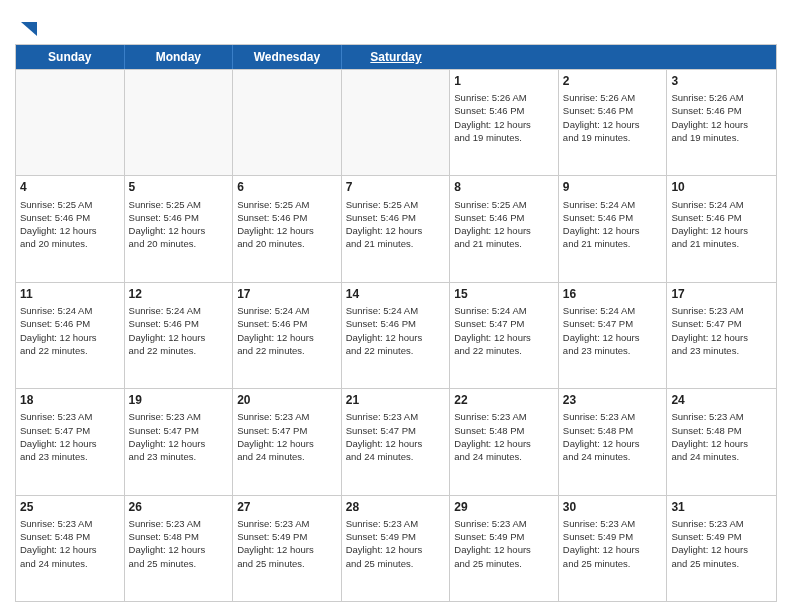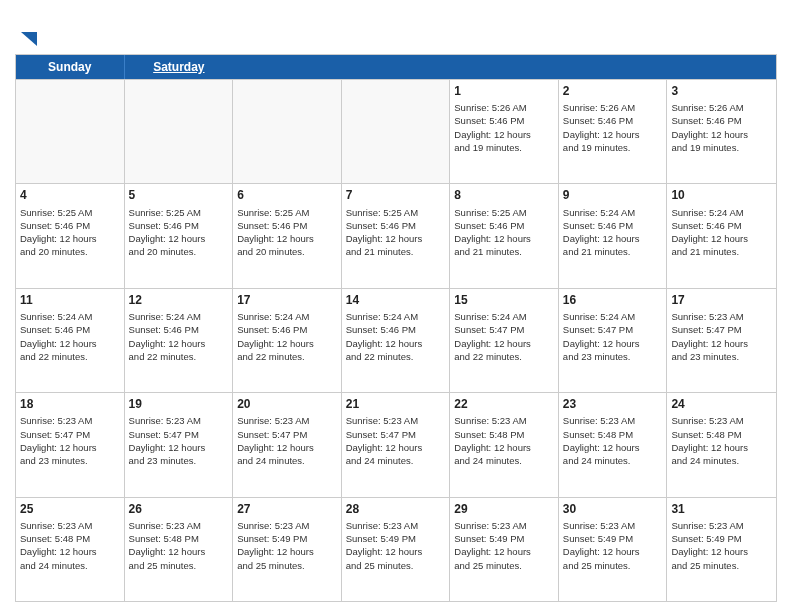--- a/index.html
+++ b/index.html
@@ -6,21 +6,21 @@
     body {
       font-family: Arial, sans-serif;
       background: #fff;
       width: 792px;
       height: 612px;
       overflow: hidden;
     }
     .page {
       width: 792px;
       height: 612px;
-      padding: 28px 15px 10px 15px;
+      padding: 18px 15px 10px 15px;
       display: flex;
       flex-direction: column;
     }
     .header {
       display: flex;
       justify-content: space-between;
       align-items: flex-start;
       margin-bottom: 6px;
     }
     .logo {
@@ -124,20 +124,22 @@
     </div>
     <div class="title-block">
       <div class="month-title"></div>
       <div class="location"></div>
     </div>
   </div>
 
   <div class="calendar">
     <div class="cal-header">
     <div class="cal-header-cell">Sunday</div>
+        <div class="cal-header-cell">Monday</div>
+        <div class="cal-header-cell">Wednesday</div>
         <div class="cal-header-cell">Saturday</div>
       </div>
     <div class="cal-body">
     <div class="cal-row">
           <div class="cal-cell empty"></div>
           <div class="cal-cell empty"></div>
           <div class="cal-cell empty"></div>
           <div class="cal-cell empty"></div>
           <div class="cal-cell">
             <div class="day-num">1</div>

